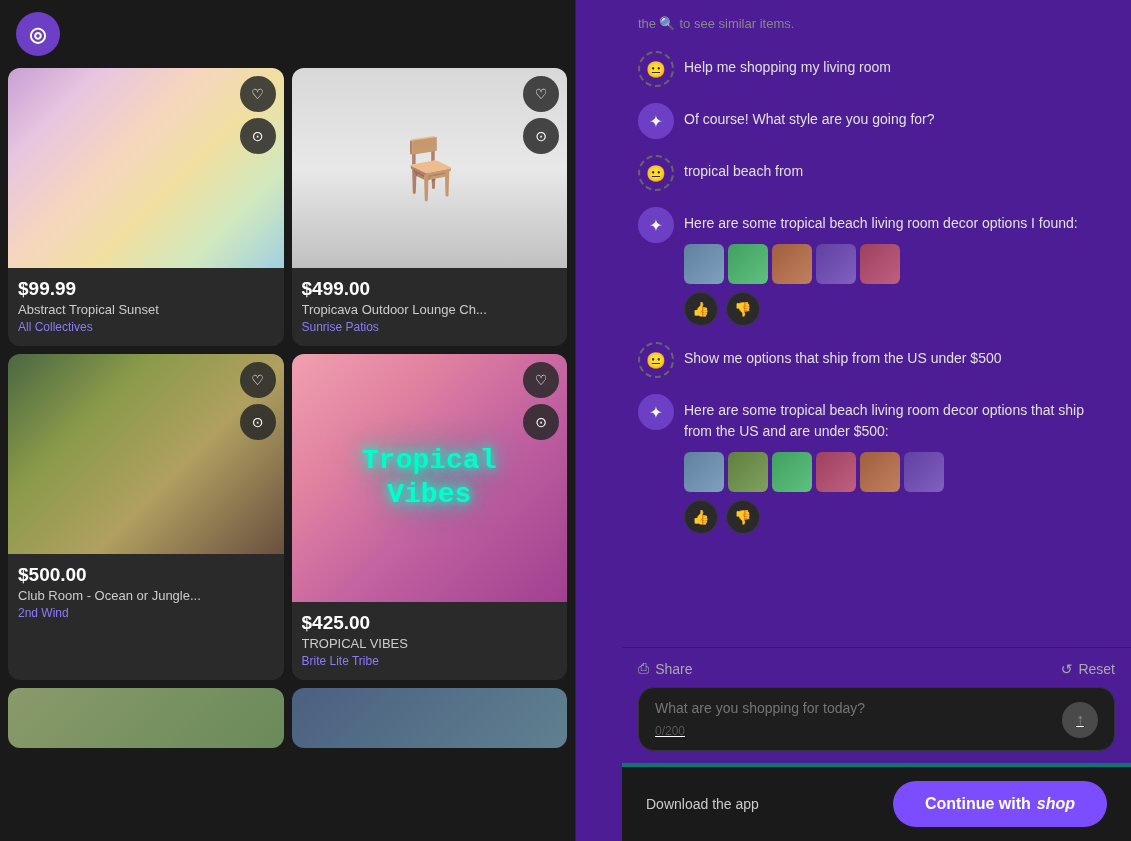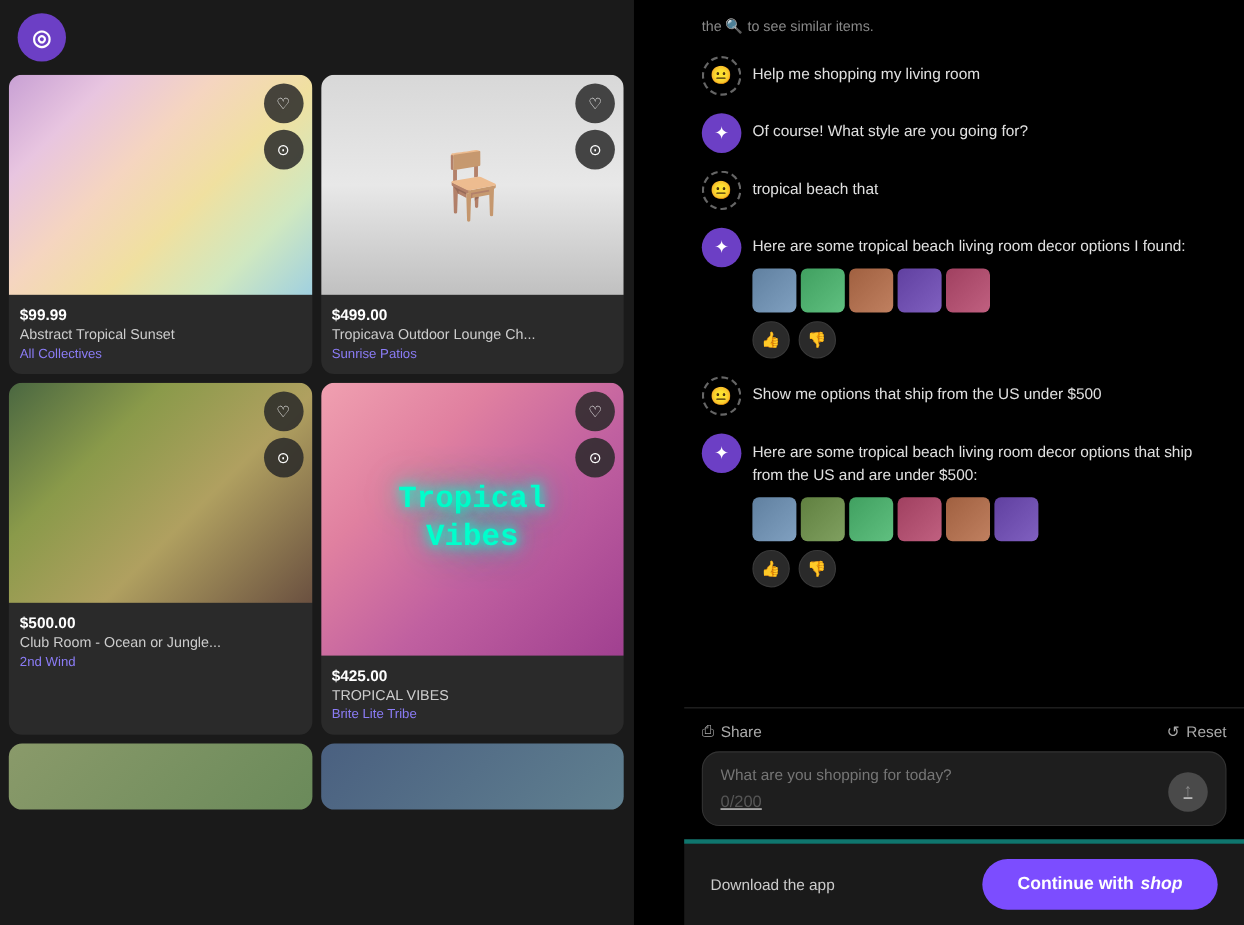--- a/index.html
+++ b/index.html
@@ -118,21 +118,21 @@
       cursor: pointer;
       color: #fff;
       font-size: 14px;
     }
 
     .card-info {
       padding: 10px 10px 12px 10px;
     }
 
     .price {
-      font-size: 14px;
+      font-size: 19px;
       font-weight: 700;
       color: #fff;
       margin-bottom: 2px;
     }
 
     .product-name {
       font-size: 13px;
       color: #ccc;
       margin-bottom: 3px;
       white-space: nowrap;
@@ -150,21 +150,21 @@
       background: #2a2a2a;
       border-radius: 12px;
       height: 60px;
       overflow: hidden;
     }
 
     
     .right-panel {
       width: 556px;
       height: 841px;
-      background: #000000;
+      background: #4c1d95;
       display: flex;
       flex-direction: column;
       border-left: 1px solid #2a2a2a;
       padding-left: 46px;
     }
 
     .chat-area {
       flex: 1;
       overflow-y: auto;
       padding: 16px;
@@ -291,21 +291,21 @@
       border: none;
       color: #666;
       font-size: 14px;
       width: 100%;
       resize: none;
       outline: none;
       font-family: inherit;
     }
 
     .char-count {
-      font-size: 15px;
+      font-size: 12px;
       color: #555;
       margin-top: 4px;
     }
 
     .send-btn {
       width: 36px;
       height: 36px;
       border-radius: 50%;
       background: #4a4a4a;
       border: none;
@@ -442,21 +442,21 @@
       <div class="chat-bubble">Help me shopping my living room</div>
     </div>
 
     <div class="chat-message">
       <div class="chat-avatar ai-avatar">✦</div>
       <div class="chat-bubble">Of course! What style are you going for?</div>
     </div>
 
     <div class="chat-message">
       <div class="chat-avatar user-avatar">😐</div>
-      <div class="chat-bubble">tropical beach that</div>
+      <div class="chat-bubble">tropical beach from</div>
     </div>
 
     <div class="chat-message">
       <div class="chat-avatar ai-avatar">✦</div>
       <div class="chat-bubble">
         <span>Here are some tropical beach living room decor options I found:</span>
         <div class="product-thumbnails">
           <div class="thumb thumb-1"></div>
           <div class="thumb thumb-2"></div>
           <div class="thumb thumb-3"></div>

